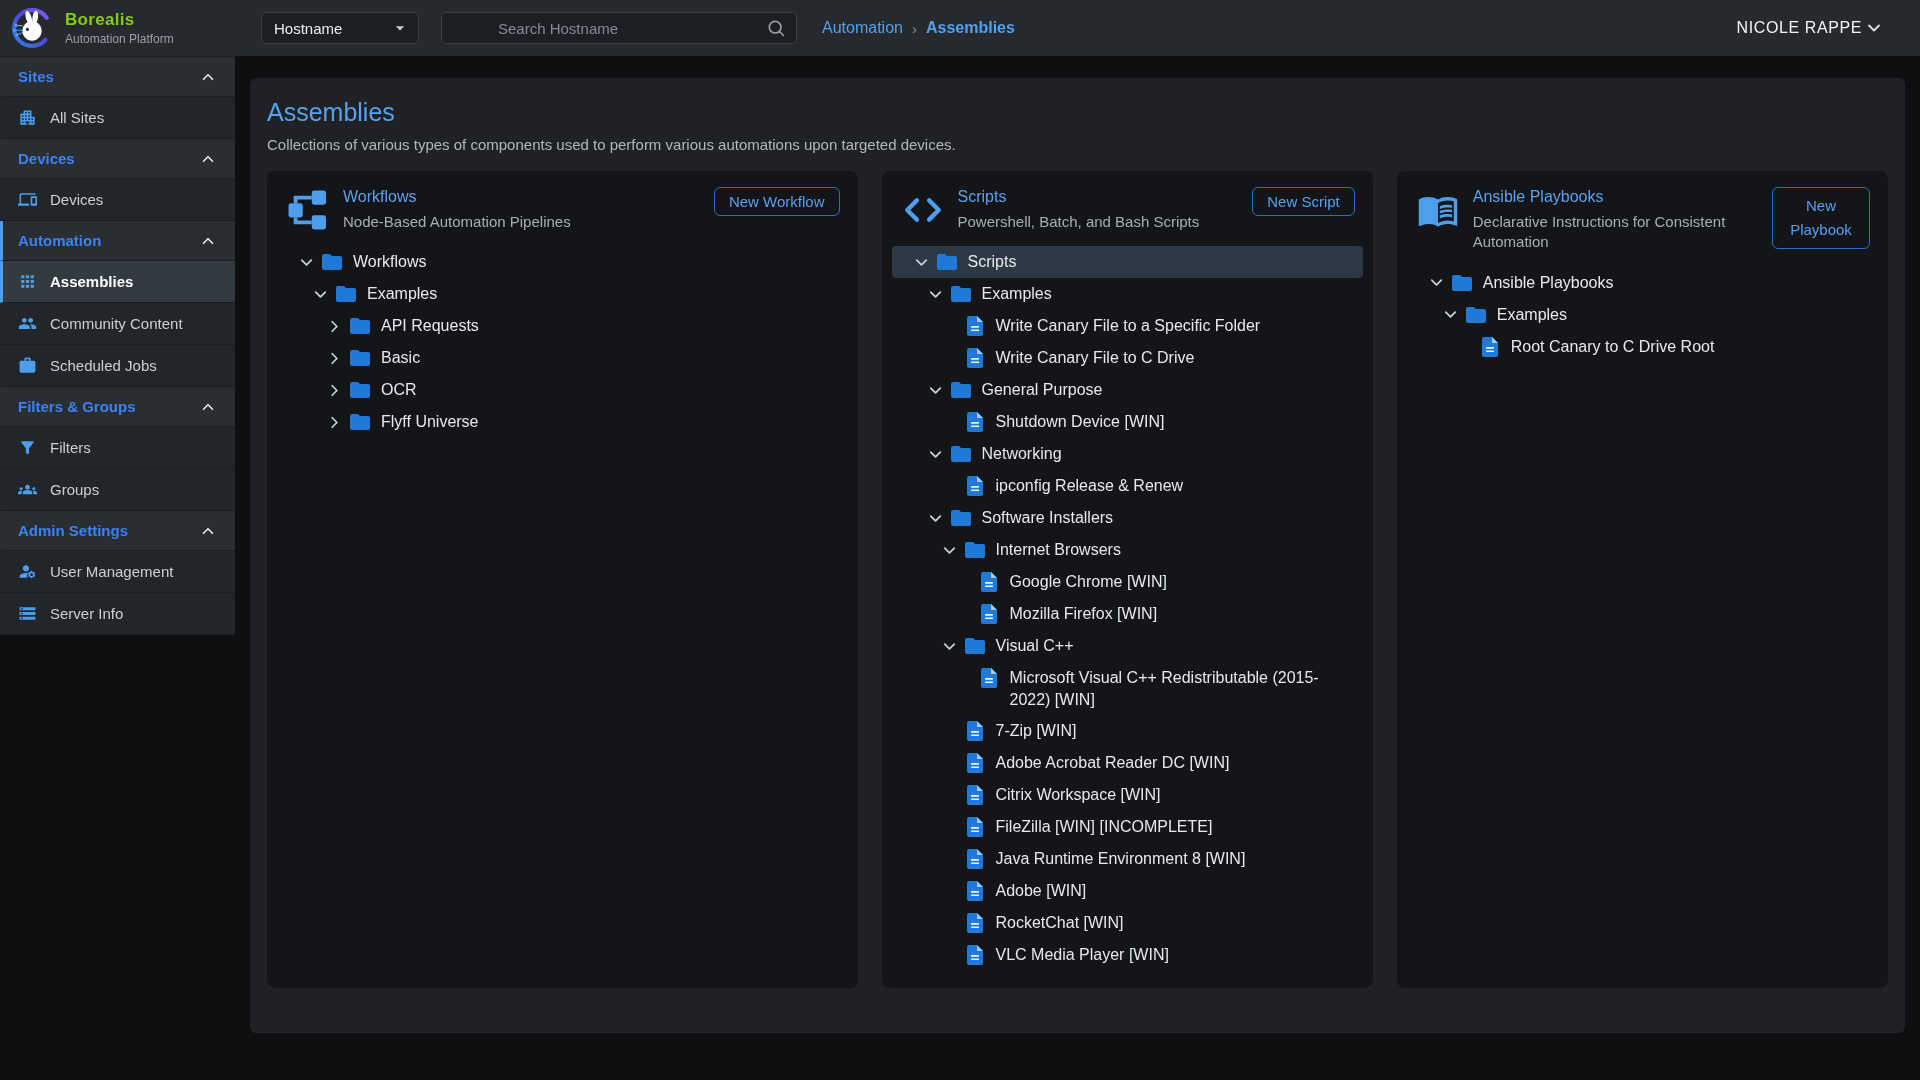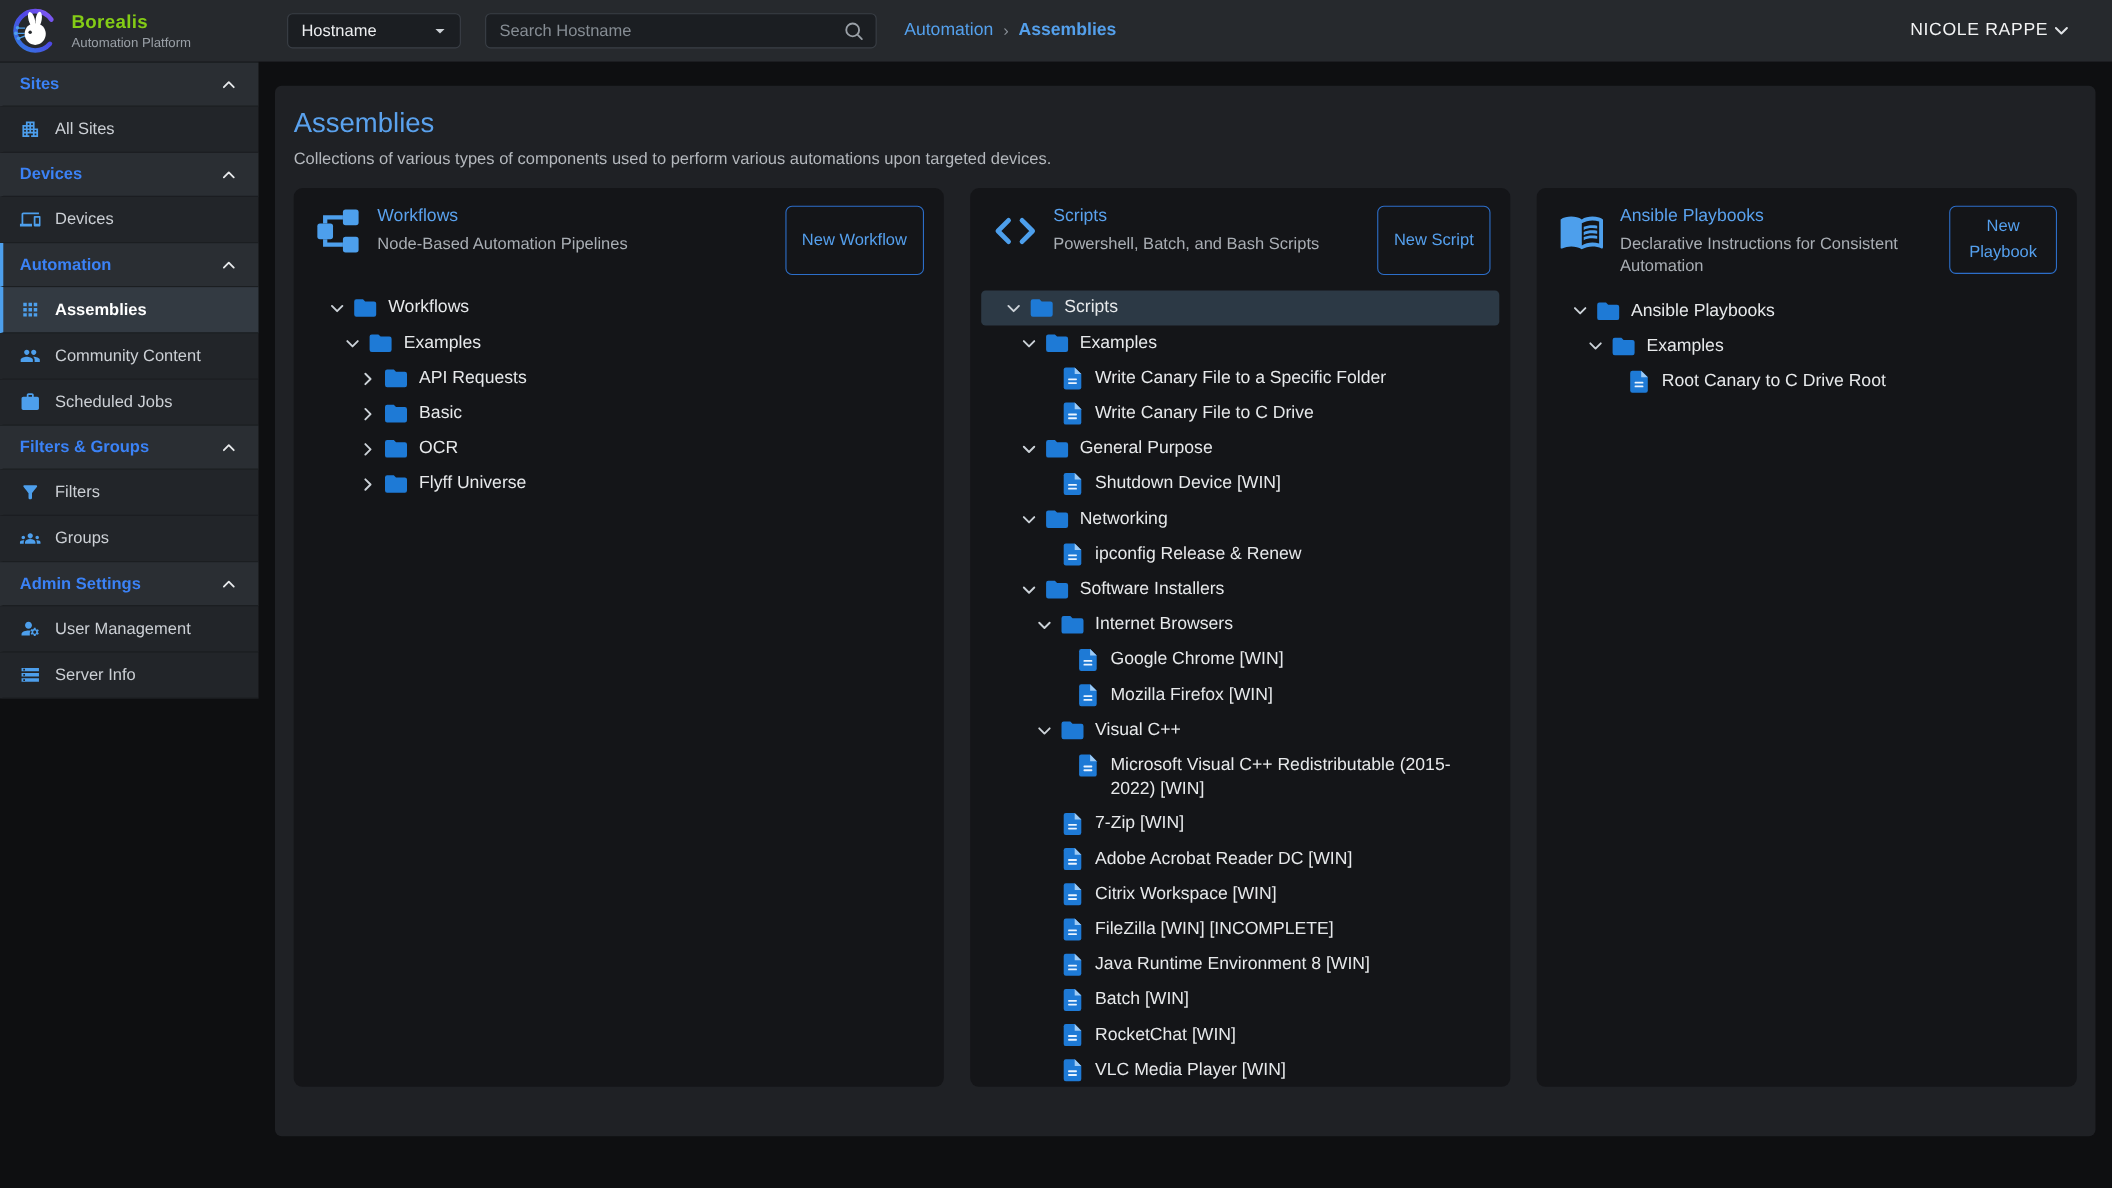--- a/index.html
+++ b/index.html
@@ -25,21 +25,21 @@
     padding:0 8px 0 12px; font-size:15px; color:#eceef0; cursor:pointer;
   }
   .hostname-select .caret { margin-left:auto; width:20px; height:20px; color:#cdd2d7; }
   .search-box {
     margin-left:22px; width:356px; height:32px; background:#1b1e22;
     border:1px solid #3a3f46; border-radius:5px; display:flex; align-items:center;
     padding:0 10px 0 12px;
   }
   .search-box input {
     flex:1; background:transparent; border:none; outline:none;
-    color:#eceef0; font-size:15px; font-family:"Liberation Sans", sans-serif;
+    color:#eceef0; font-size:15px; font-family:"Liberation Sans", sans-serif;margin-left:44px;
   }
   .search-box input::placeholder { color:#868d94; }
   .search-box .sico { width:20px; height:20px; color:#9aa0a7; flex:none; cursor:pointer; }
   .breadcrumb { margin-left:25px; display:flex; align-items:center; gap:9px; font-size:16px; }
   .bc-link { color:#54a0ec; cursor:pointer; text-decoration:none; }
   .bc-sep { color:#8a9097; font-size:15px; }
   .bc-current { font-weight:bold; }
   .user { margin-left:auto; margin-right:36px; display:flex; align-items:center; gap:2px;
           font-size:16px; letter-spacing:.6px; color:#f3f4f5; cursor:pointer; }
   .user .uchev { width:20px; height:20px; color:#dfe2e5; }
@@ -76,21 +76,21 @@
   .card:nth-child(3) { width:495px; }
   .card-head { display:flex; align-items:flex-start; padding:0 18px 0 20px; gap:14px; }
   .card-icon { width:42px; height:42px; flex:none; color:#4d9fec; margin-top:2px; }
   .card-titles { flex:1; min-width:0; padding-top:1px; }
   .card-title { font-size:16px; color:#5aa2ee; }
   .card-sub { font-size:15px; color:#a9aeb4; margin-top:6px; line-height:1.35; }
   .outline-btn {
     margin-left:10px; flex:none; align-self:flex-start;
     background:transparent; color:#55a0ee; border:1px solid #2c6ec9; border-radius:6px;
     font-size:15px; font-family:"Liberation Sans", sans-serif;
-    padding:22px 14px; cursor:pointer; white-space:nowrap;
+    padding:5px 14px; cursor:pointer; white-space:nowrap;
   }
   .card[data-panel="playbooks"] .outline-btn { width:98px; white-space:normal; line-height:1.6; padding:6px 8px; }
 
   
   .tree { margin-top:14px; }
   .tree-row {
     display:flex; align-items:flex-start; min-height:32px; margin:0 10px;
     border-radius:4px; cursor:pointer;
   }
   .tree-row.selected { background:#2c3945; }
@@ -656,21 +656,21 @@
           <div class="tree-row" style="padding-left:44px">
             <span class="tw"></span>
             <span class="ticon">
               <svg viewBox="0 0 24 24">
                 <path fill="#1e7ad6" d="M14 2H6a2 2 0 0 0-2 2v16a2 2 0 0 0 2 2h12a2 2 0 0 0 2-2V8l-6-6z"></path>
                 <path fill="#9ecbf5" d="M14 2v6h6z"></path>
                 <rect x="8" y="12" width="8" height="1.7" rx=".6" fill="#eaf4ff"></rect>
                 <rect x="8" y="15.4" width="8" height="1.7" rx=".6" fill="#eaf4ff"></rect>
               </svg>
             </span>
-            <span class="tlabel">Batch [WIN]</span>
+            <span class="tlabel">Adobe [WIN]</span>
           </div>
           <div class="tree-row" style="padding-left:44px">
             <span class="tw"></span>
             <span class="ticon">
               <svg viewBox="0 0 24 24">
                 <path fill="#1e7ad6" d="M14 2H6a2 2 0 0 0-2 2v16a2 2 0 0 0 2 2h12a2 2 0 0 0 2-2V8l-6-6z"></path>
                 <path fill="#9ecbf5" d="M14 2v6h6z"></path>
                 <rect x="8" y="12" width="8" height="1.7" rx=".6" fill="#eaf4ff"></rect>
                 <rect x="8" y="15.4" width="8" height="1.7" rx=".6" fill="#eaf4ff"></rect>
               </svg>

